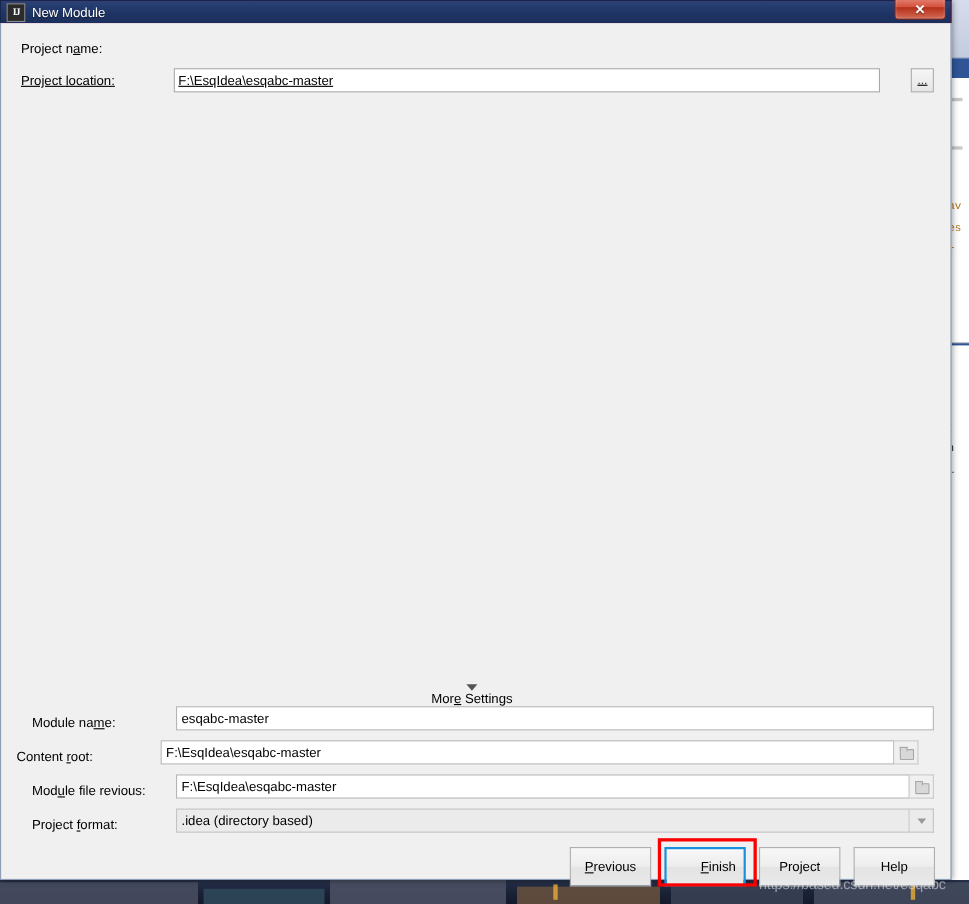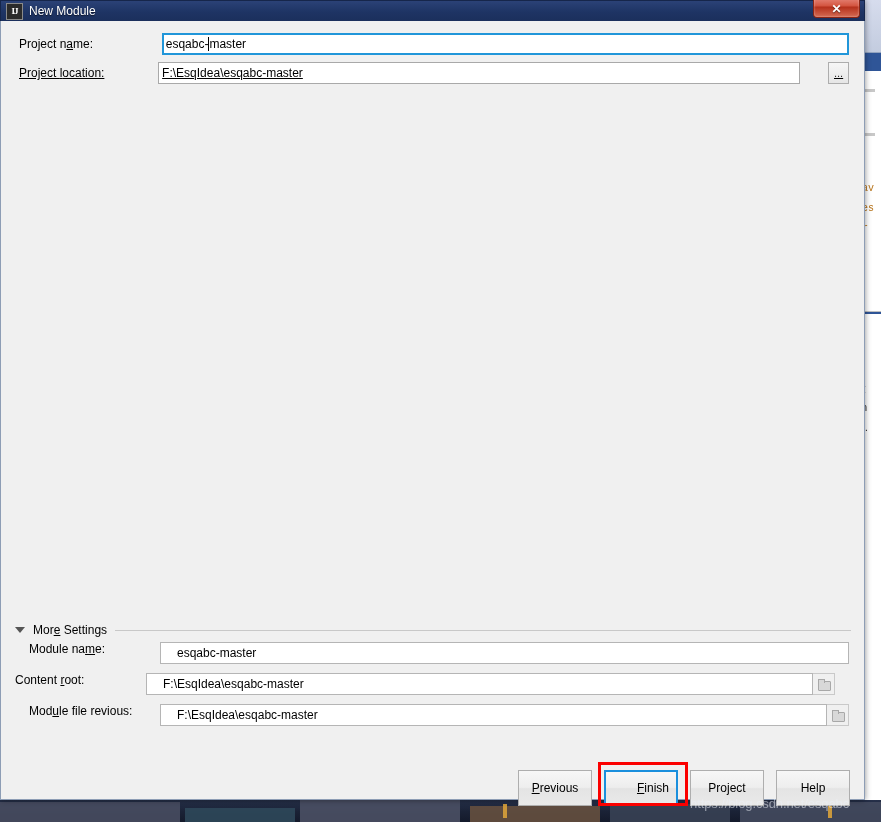--- a/index.html
+++ b/index.html
@@ -248,20 +248,21 @@
 
   
   #more-settings-header {
     position: absolute;
     left: 14px; top: 601px;
     width: 836px;
     display: flex;
     align-items: center;
     height: 16px;
     cursor: pointer;
+    flex-direction: column;
   }
   #ms-triangle {
     width: 0; height: 0;
     border-left: 5px solid transparent;
     border-right: 5px solid transparent;
     border-top: 6px solid #555;
     margin-right: 8px;
     flex: none;
   }
   #ms-label {
@@ -272,31 +273,31 @@
   }
   #ms-rule {
     flex: 1;
     height: 1px;
     background: #c8c8c8;
   }
 
   .ms-row {
     position: absolute;
     display: flex;
-    align-items: flex-start;
+    align-items: flex-end;
     height: 22px;
   }
   .ms-field {
     background: #ffffff;
     border: 1px solid #b5b5b5;
     height: 22px;
     box-sizing: border-box;
     display: flex;
     align-items: center;
-    padding: 0 16px;
+    padding: 0 4px;
     font-size: 12px;
     white-space: nowrap;
     overflow: hidden;
   }
   .ms-field.readonly {
     background: #ebebeb;
     border: 1px solid #c4c4c4;
   }
   .folder-btn {
     width: 22px; height: 22px;
@@ -444,25 +445,20 @@
     <div id="title-text">New Module</div>
     <div id="close-button">
       <span class="x">✕</span>
     </div>
   </div>
 
   <div id="dialog-body">
 
     <div class="form-row" style="left:18px; top:12px; width:830px;">
       <span class="form-label" style="width:122px"><span>Project n</span><span class="mn">a</span><span>me:</span></span>
-      <div class="text-field focused" style="width:706px">
-        <span>esqabc-</span>
-          <span class="caret"></span>
-          <span>master</span>
-      </div>
     </div>
 
     <div class="form-row" style="left:18px; top:41px; width:830px;text-decoration:underline;">
       <span class="form-label" style="width:122px"><span>Project </span><span class="mn">l</span><span>ocation:</span></span>
       <div class="text-field" style="width:680px">
         <span>F:\EsqIdea\esqabc-master</span>
       </div>
       <div class="browse-btn" style="margin-left:4px">
         <span>...</span>
       </div>
@@ -494,20 +490,29 @@
     <div class="ms-row" style="left:28px; top:683px; width:820px;">
       <span class="form-label" style="width:131px"><span>Mod</span><span class="mn">u</span><span>le file revious:</span></span>
       <div class="ms-field" style="width:667px">
         <span>F:\EsqIdea\esqabc-master</span>
       </div>
       <div class="folder-btn">
         <span class="folder-glyph"></span>
       </div>
     </div>
 
+    <div class="ms-row" style="left:28px; top:714px; width:820px;">
+      <span class="form-label" style="width:131px"><span>Project </span><span class="mn">f</span><span>ormat:</span></span>
+      <div class="ms-field readonly" style="width:667px">
+        <span>.idea (directory based)</span>
+      </div>
+      <div class="dropdown-btn">
+        <span class="chev"></span>
+      </div>
+    </div>
 
     <div id="button-bar">
       <div class="dlg-button">
         <span><span></span><span class="mn">P</span><span>revious</span></span>
       </div>
       <div class="dlg-button default">
         <span><span></span><span class="mn">F</span><span>inish</span></span>
       </div>
       <div class="dlg-button">
         <span><span>Project</span><span class="mn"></span><span></span></span>
@@ -515,13 +520,13 @@
       <div class="dlg-button">
         <span><span>Help</span><span class="mn"></span><span></span></span>
       </div>
     </div>
 
   </div>
 </div>
 
 <div id="annotation-box"></div>
 
-<div id="watermark">https://blog.csdn.net/esqabc</div>
+<div id="watermark">https://based.csdn.net/esqabc</div>
 
 </body></html>

